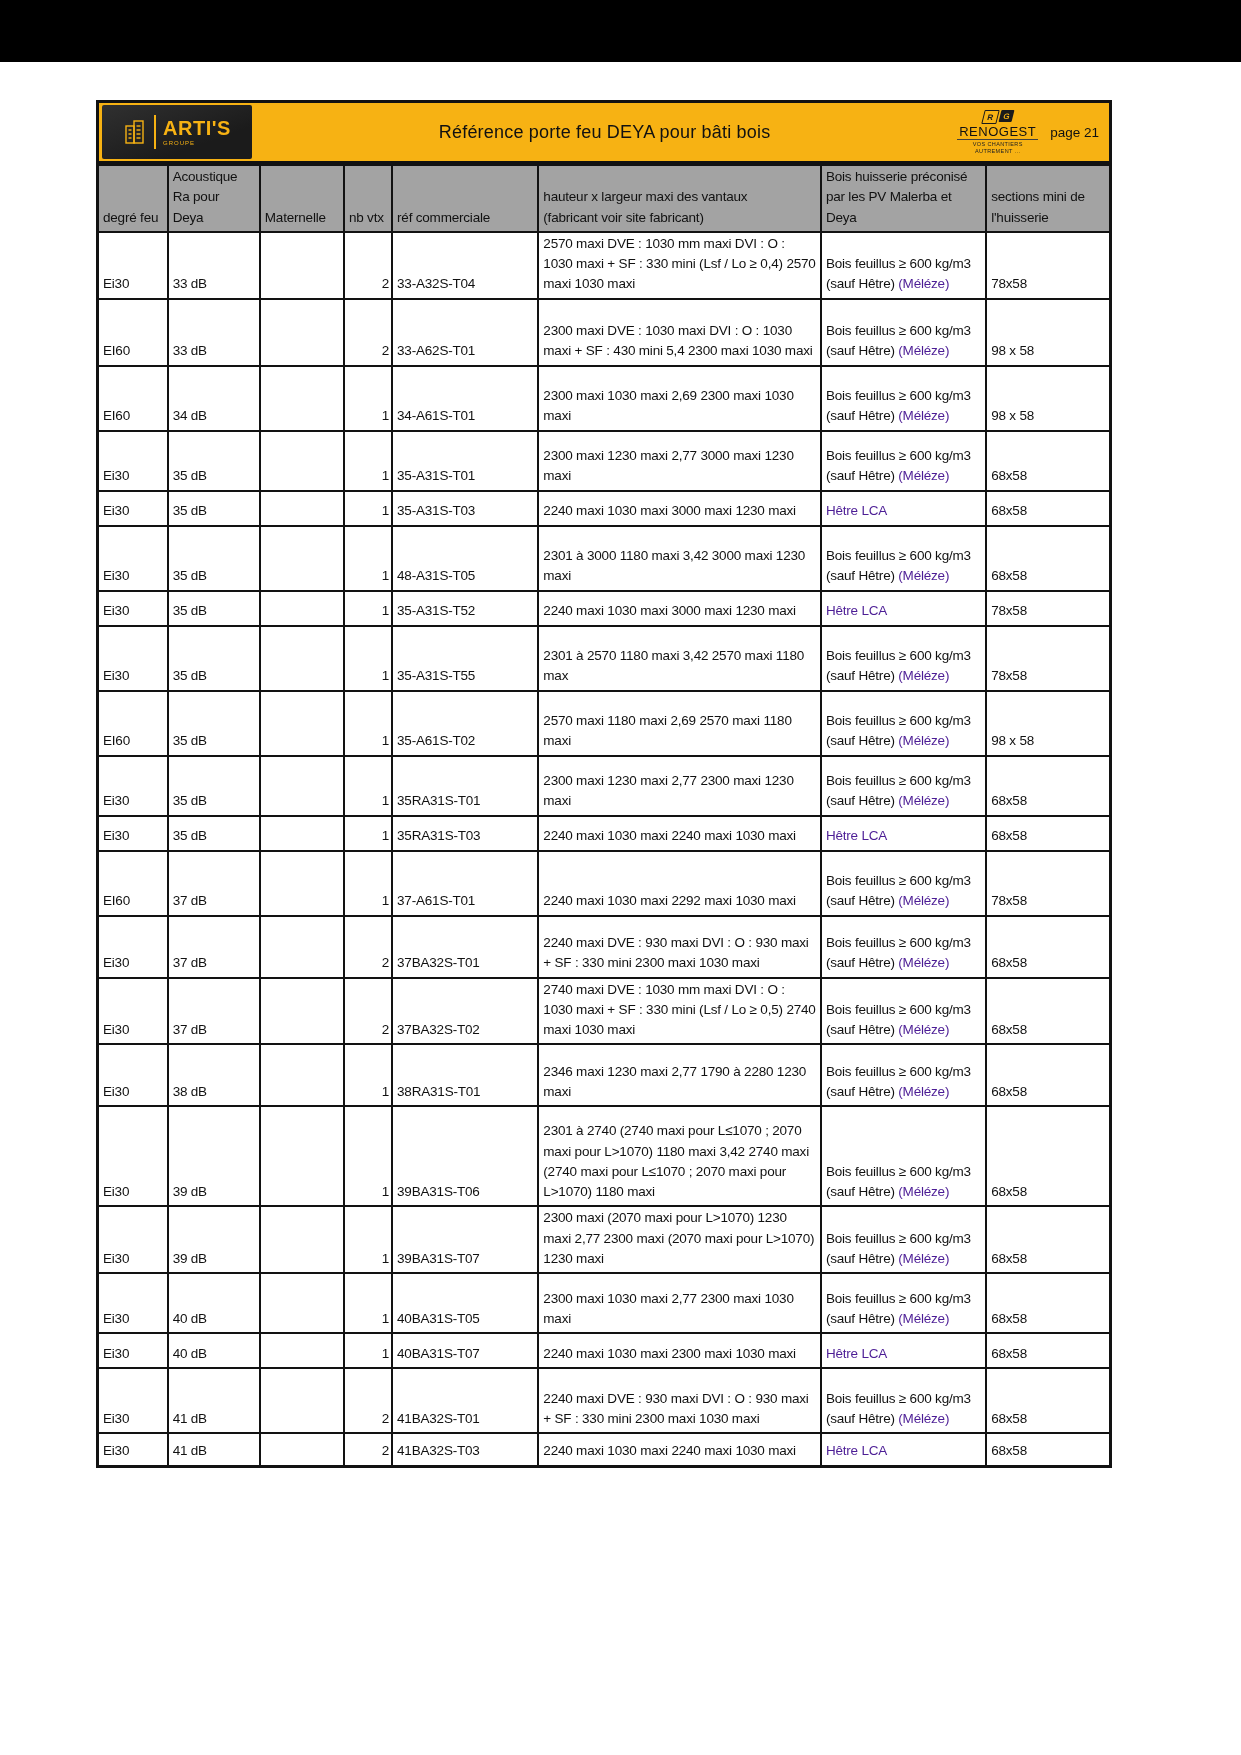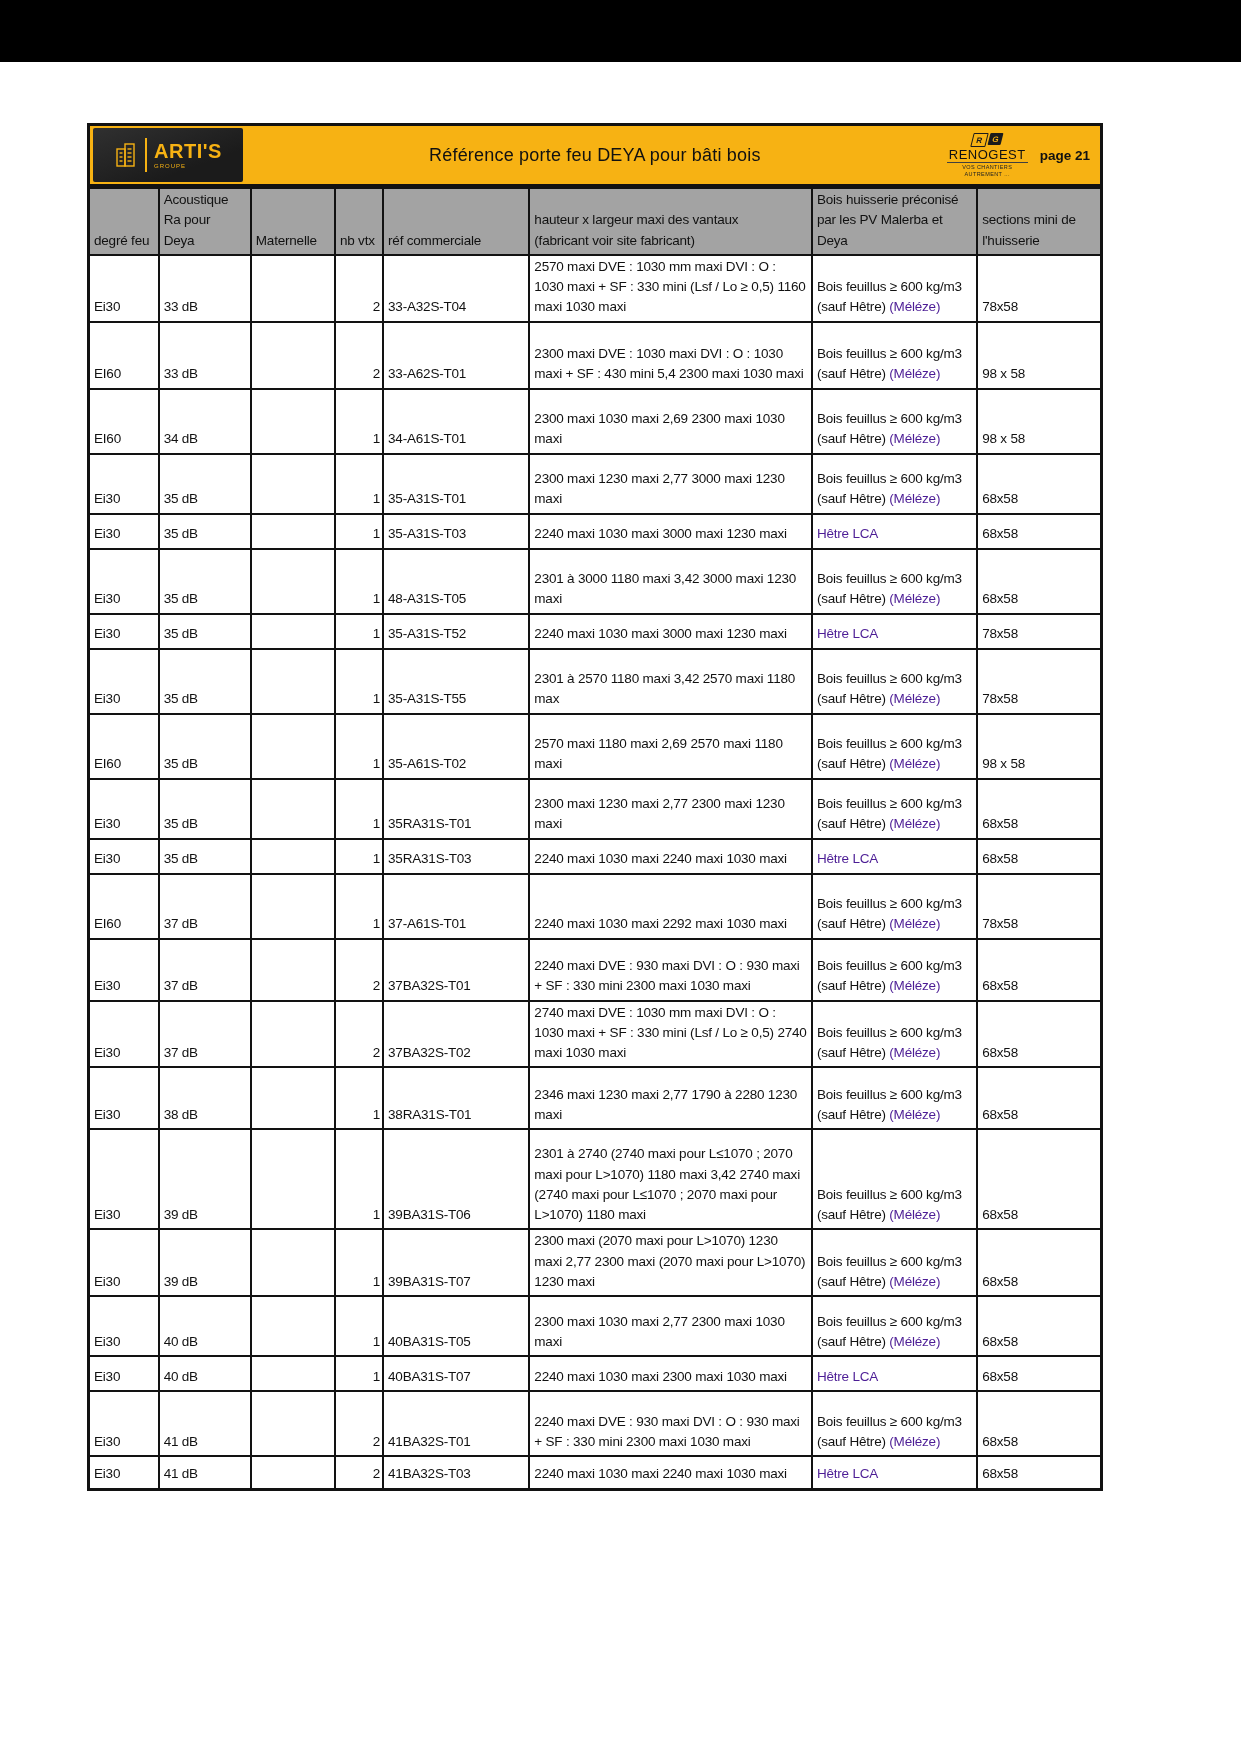--- a/index.html
+++ b/index.html
@@ -2,21 +2,21 @@
 <html><head>
 <meta charset="utf-8">
 <style>
   html,body{margin:0;padding:0;}
   body{
     width:1241px;height:1755px;position:relative;background:#ffffff;
     font-family:"Liberation Sans",sans-serif;color:#111;
     -webkit-font-smoothing:antialiased;
   }
   .topbar{position:absolute;left:0;top:0;width:1241px;height:62px;background:#000;}
-  .sheet{position:absolute;left:87px;top:100px;width:1016px;margin-top:23px;}
+  .sheet{position:absolute;left:96px;top:100px;width:1016px;}
 
   
   .band{
     background:#F7B213;border:3px solid #121212;border-bottom:2px solid #121212;
     height:58px;display:flex;align-items:center;box-sizing:content-box;
   }
   .logo-box{
     margin:2px 0 2px 3px;width:150px;height:54px;border-radius:2px;
     background:linear-gradient(160deg,#303030,#1b1b1b 70%);
     display:flex;align-items:center;justify-content:center;gap:7px;flex:0 0 auto;
@@ -31,21 +31,21 @@
   .renogest{display:flex;flex-direction:column;align-items:center;flex:0 0 auto;margin-right:4px;}
   .rg-diamonds{display:flex;gap:2px;margin-bottom:1px;}
   .rg-d{
     width:13px;height:12px;transform:skewX(-14deg);display:flex;align-items:center;
     justify-content:center;font-size:8px;font-weight:bold;border-radius:1px;
   }
   .rg-d.gold{background:#F7B213;color:#1b1b1b;border:1px solid #1b1b1b;}
   .rg-d.dark{background:#1b1b1b;color:#F7B213;}
   .rg-name{font-size:13px;font-weight:normal;letter-spacing:.5px;line-height:1.1;border-bottom:1px solid #404040;padding:0 2px;}
   .rg-tagline{font-size:5.5px;letter-spacing:.4px;text-align:center;line-height:1.2;margin-top:1px;color:#222;}
-  .page-num{font-weight:bold;font-size:13.5px;white-space:nowrap;margin:0 10px 0 8px;}
+  .page-num{font-weight:normal;font-size:13.5px;white-space:nowrap;margin:0 10px 0 8px;}
 
   
   table{
     border-collapse:collapse;table-layout:fixed;width:1016px;
     border:3px solid #121212;background:#fff;
   }
   th,td{
     border:2px solid #121212;vertical-align:bottom;text-align:left;
     padding:1px 4px 3px 4px;font-size:13.5px;line-height:1.5;
     overflow-wrap:break-word;letter-spacing:-0.2px;
@@ -149,21 +149,21 @@
         </th>
       </tr>
     </thead>
     <tbody>
         <tr style="height: 63px;">
           <td>Ei30</td>
           <td>33 dB</td>
           <td></td>
           <td class="num">2</td>
           <td>33-A32S-T04</td>
-          <td>2570 maxi DVE : 1030 mm maxi DVI : O : 1030 maxi + SF : 330 mini (Lsf / Lo ≥ 0,5) 1160 maxi 1030 maxi</td>
+          <td>2570 maxi DVE : 1030 mm maxi DVI : O : 1030 maxi + SF : 330 mini (Lsf / Lo ≥ 0,4) 2570 maxi 1030 maxi</td>
           <td><span>Bois feuillus ≥ 600 kg/m3 (sauf Hêtre) </span><span class="red">(Méléze)</span></td>
           <td>78x58</td>
         </tr>
         <tr style="height: 67px;">
           <td>EI60</td>
           <td>33 dB</td>
           <td></td>
           <td class="num">2</td>
           <td>33-A62S-T01</td>
           <td>2300 maxi DVE : 1030 maxi DVI : O : 1030 maxi + SF : 430 mini 5,4 2300 maxi 1030 maxi</td>

